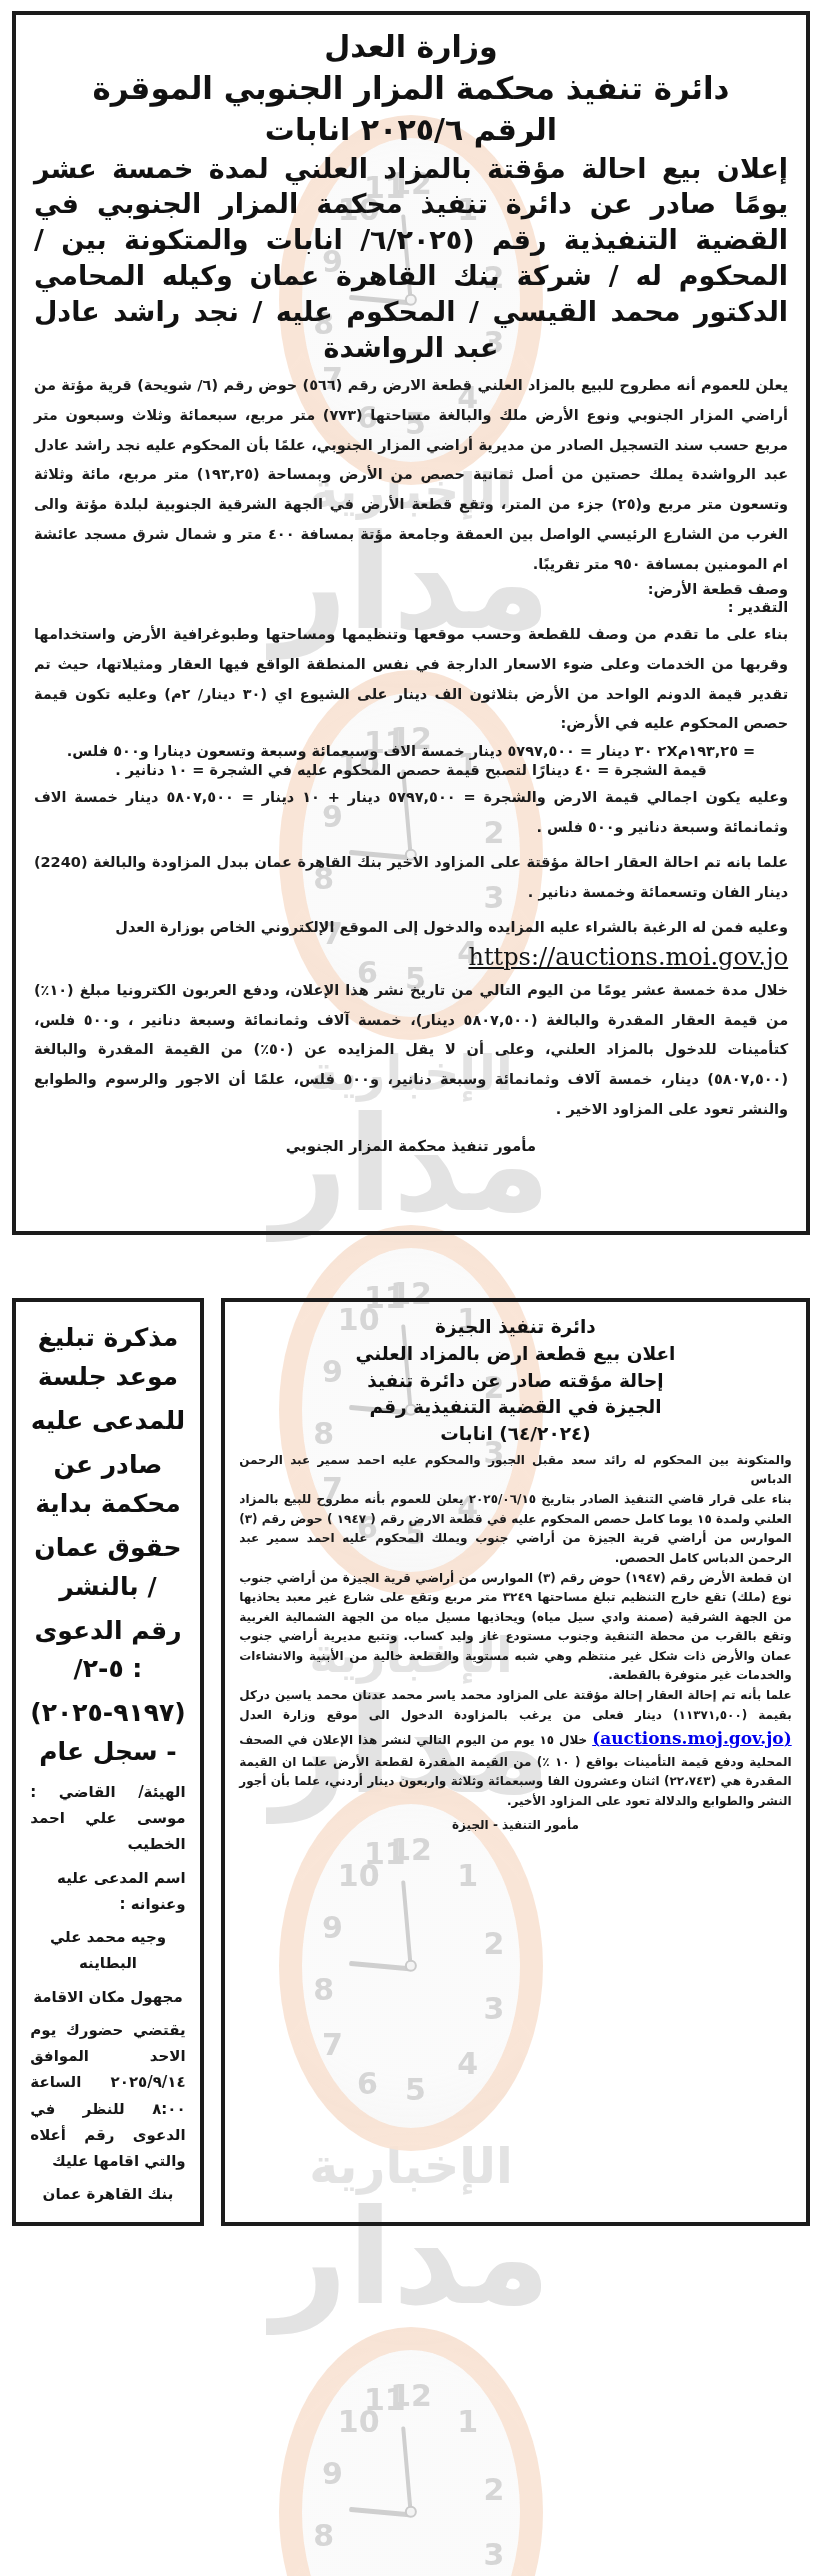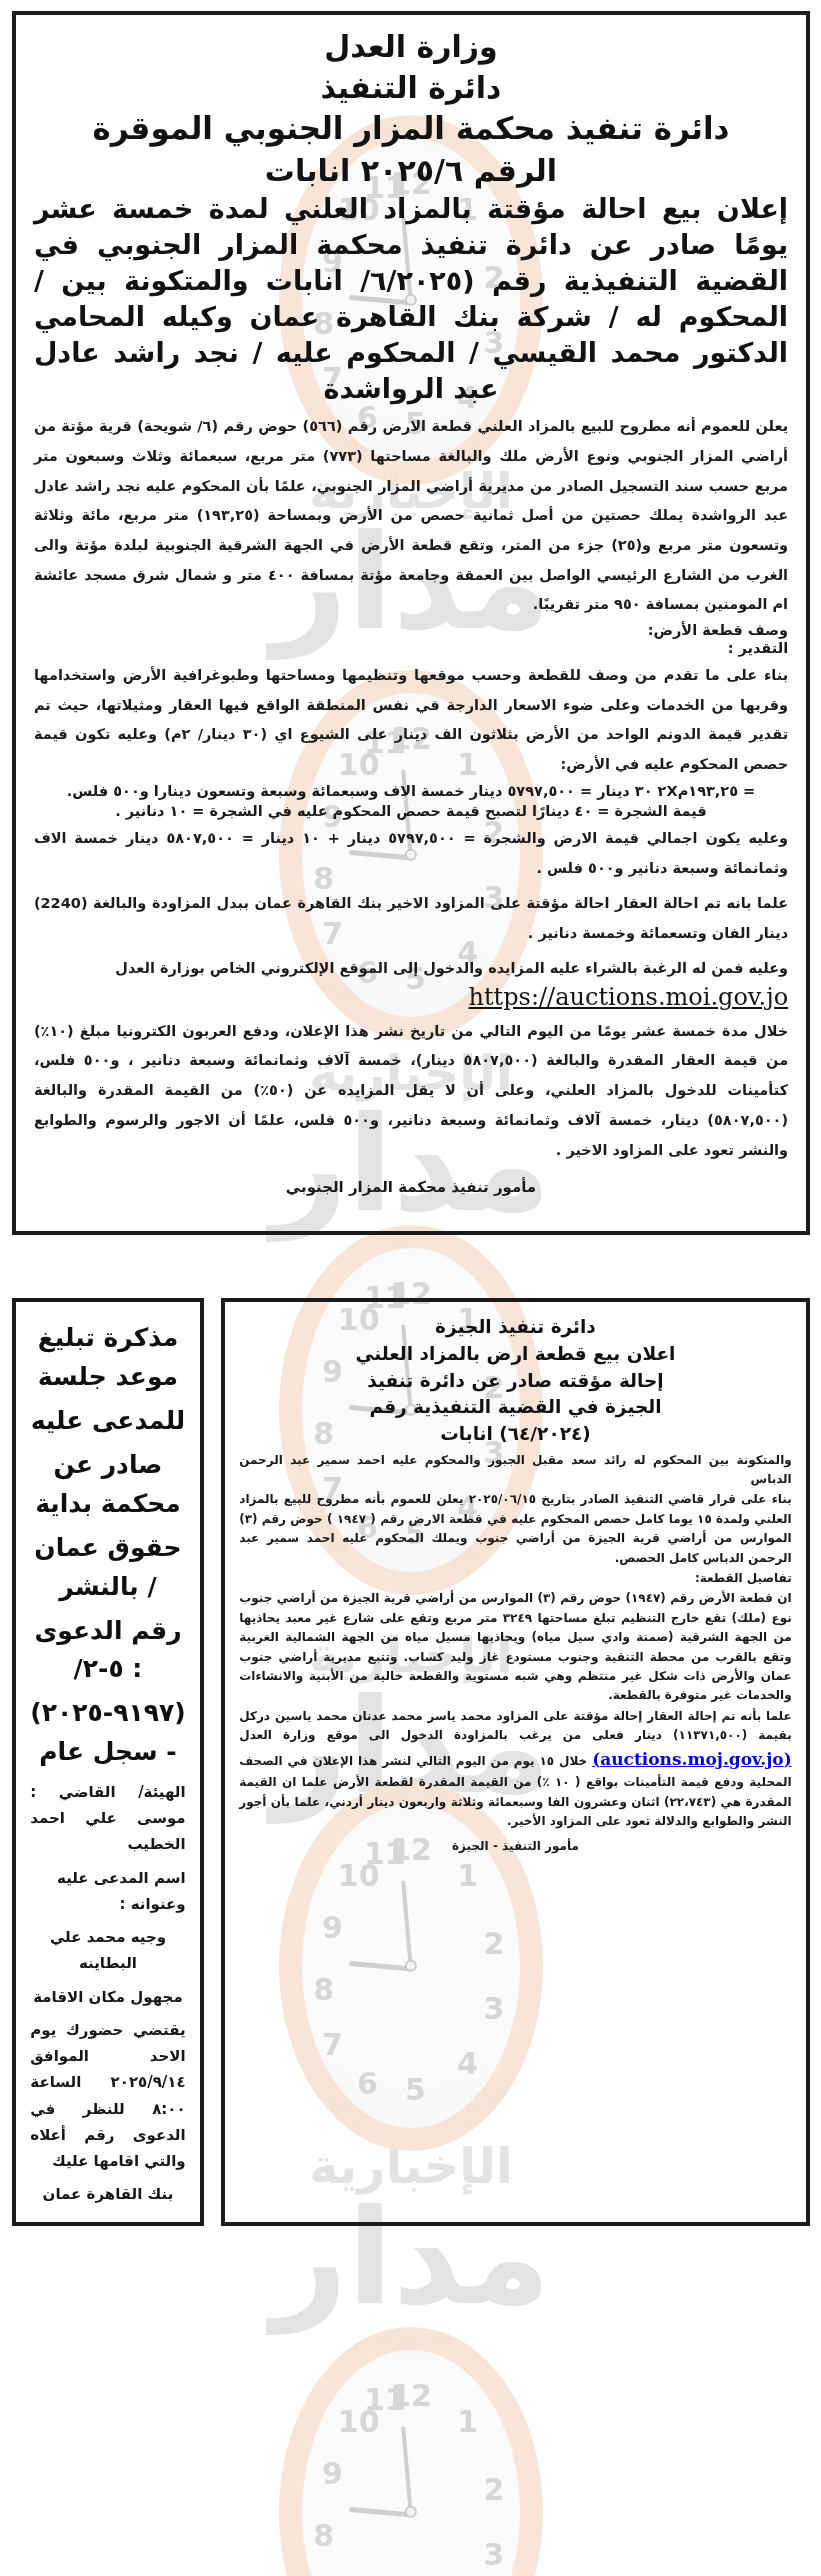--- a/index.html
+++ b/index.html
@@ -311,21 +311,20 @@
     <span class="hand" style="left:50%; top:50%; width:62px; height:5.3px; transform:rotate(185deg);"></span>
     <span class="pin"></span>
   </div>
 </div>
 
 <div id="content">
 
   <section id="top-notice" class="notice-box">
 
     <h1 class="head-line">وزارة العدل</h1>
-    <h2 class="head-line">دائرة التنفيذ</h2>
     <h2 class="head-line big">دائرة تنفيذ محكمة المزار الجنوبي الموقرة</h2>
     <h3 class="head-line">الرقم ٢٠٢٥/٦ انابات</h3>
 
     <div class="head-block justify">إعلان بيع احالة مؤقتة بالمزاد العلني لمدة خمسة عشر يومًا صادر عن دائرة تنفيذ محكمة المزار الجنوبي في القضية التنفيذية رقم (٦/٢٠٢٥/ انابات والمتكونة بين / المحكوم له / شركة بنك القاهرة عمان وكيله المحامي الدكتور محمد القيسي / المحكوم عليه / نجد راشد عادل عبد الرواشدة</div>
 
     <p class="body-par">يعلن للعموم أنه مطروح للبيع بالمزاد العلني قطعة الارض رقم (٥٦٦) حوض رقم (٦/ شويحة) قرية مؤتة من أراضي المزار الجنوبي ونوع الأرض ملك والبالغة مساحتها (٧٧٣) متر مربع، سبعمائة وثلاث وسبعون متر مربع حسب سند التسجيل الصادر من مديرية أراضي المزار الجنوبي، علمًا بأن المحكوم عليه نجد راشد عادل عبد الرواشدة يملك حصتين من أصل ثمانية حصص من الأرض وبمساحة (١٩٣,٢٥) متر مربع، مائة وثلاثة وتسعون متر مربع و(٢٥) جزء من المتر، وتقع قطعة الأرض في الجهة الشرقية الجنوبية لبلدة مؤتة والى الغرب من الشارع الرئيسي الواصل بين العمقة وجامعة مؤتة بمسافة ٤٠٠ متر و شمال شرق مسجد عائشة ام المومنين بمسافة ٩٥٠ متر تقريبًا.</p>
 
     <p class="label-line">وصف قطعة الأرض:</p>
 
     <p class="label-line">التقدير :</p>
@@ -350,21 +349,20 @@
     <section class="notice-box panel">
       <h3 class="panel-head">دائرة تنفيذ الجيزة</h3>
       <h3 class="panel-head">اعلان بيع قطعة ارض بالمزاد العلني</h3>
       <h3 class="panel-head">إحالة مؤقته صادر عن دائرة تنفيذ</h3>
       <h3 class="panel-head">الجيزة في القضية التنفيذية رقم</h3>
       <h3 class="panel-head">(٦٤/٢٠٢٤) انابات</h3>
 
       <p class="panel-body">والمتكونة بين المحكوم له رائد سعد مقبل الجبور والمحكوم عليه احمد سمير عبد الرحمن الدباس</p>
       <p class="panel-body tight">بناء على قرار قاضي التنفيذ الصادر بتاريخ ٢٠٢٥/٠٦/١٥ يعلن للعموم بأنه مطروح للبيع بالمزاد العلني ولمدة ١٥ يوما كامل حصص المحكوم عليه في قطعة الارض رقم ( ١٩٤٧ ) حوض رقم (٣) الموارس من أراضي قرية الجيزة من أراضي جنوب ويملك المحكوم عليه احمد سمير عبد الرحمن الدباس كامل الحصص.</p>
 
-      <p class="panel-body tight">تفاصيل القطعة:</p>
       <p class="panel-body tight">ان قطعة الأرض رقم (١٩٤٧) حوض رقم (٣) الموارس من أراضي قرية الجيزة من أراضي جنوب نوع (ملك) تقع خارج التنظيم تبلغ مساحتها ٣٢٤٩ متر مربع وتقع على شارع غير معبد يحاذيها من الجهة الشرقية (صمنة وادي سيل مياه) ويحاذيها مسيل مياه من الجهة الشمالية الغربية وتقع بالقرب من محطة التنقية وجنوب مستودع غاز وليد كساب. وتتبع مديرية أراضي جنوب عمان والأرض ذات شكل غير منتظم وهي شبه مستوية والقطعة خالية من الأبنية والانشاءات والخدمات غير متوفرة بالقطعة.</p>
 
       <p class="panel-body tight">
         <span>علما بأنه تم إحالة العقار إحالة مؤقتة على المزاود محمد ياسر محمد عدنان محمد ياسين دركل بقيمة (١١٣٧١,٥٠٠) دينار فعلى من يرغب بالمزاودة الدخول الى موقع وزارة العدل</span>
         <a class="panel-url" href="#">(auctions.moj.gov.jo)</a>
         <span>خلال ١٥ يوم من اليوم التالي لنشر هذا الإعلان في الصحف المحلية ودفع قيمة التأمينات بواقع ( ١٠ ٪) من القيمة المقدرة لقطعة الأرض علما ان القيمة المقدرة هي (٢٢،٧٤٣) اثنان وعشرون الفا وسبعمائة وثلاثة واربعون دينار أردني، علما بأن أجور النشر والطوابع والدلالة تعود على المزاود الأخير.</span>
       </p>
 
       <p class="panel-sign">مأمور التنفيذ - الجيزة</p>
     </section>

